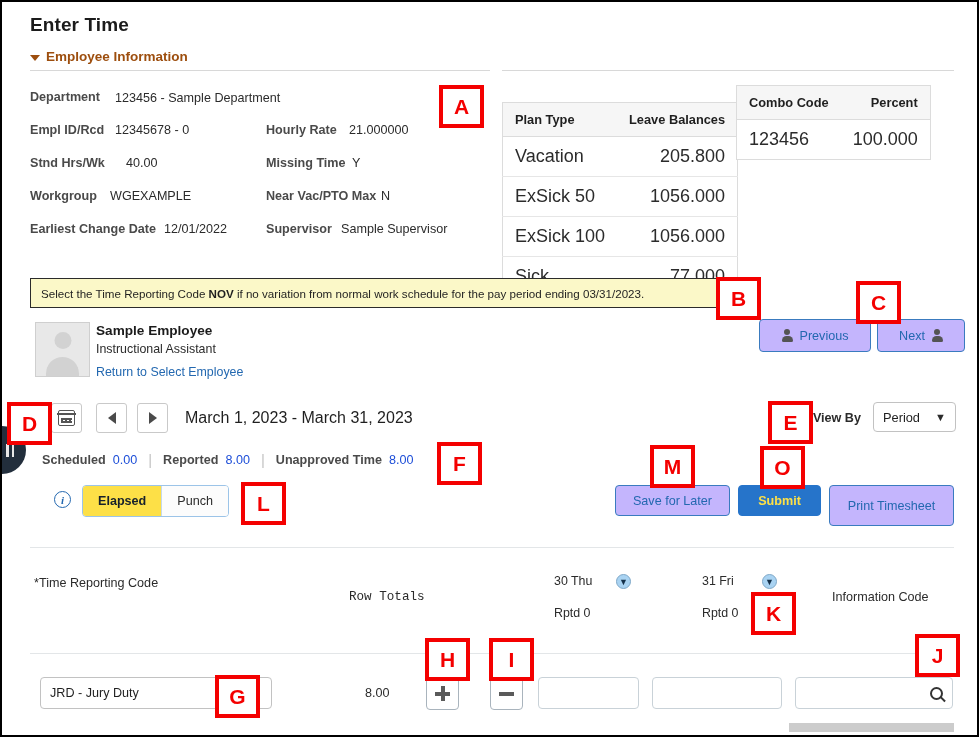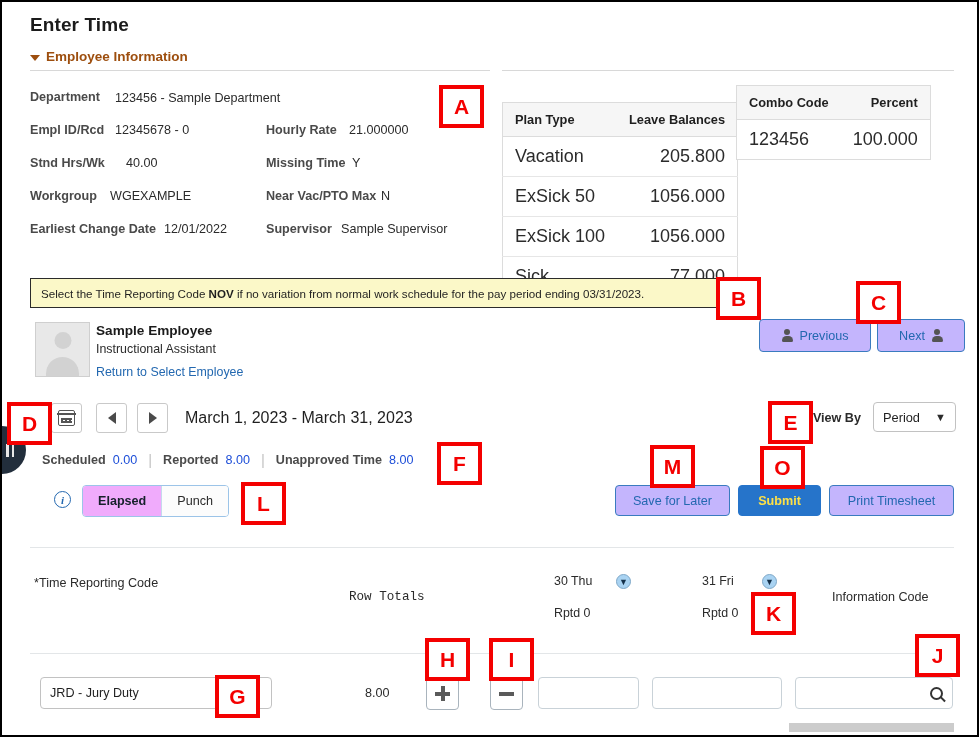--- a/index.html
+++ b/index.html
@@ -133,21 +133,21 @@
     width:17px;height:17px;border:1.4px solid #2368b0;border-radius:50%;
     color:#2368b0;font-size:11px;font-style:italic;font-weight:bold;
     display:flex;align-items:center;justify-content:center;box-sizing:border-box;
     font-family:"Liberation Serif", serif;
   }
   .seg{display:flex;border:1px solid #9cc4e8;border-radius:4px;overflow:hidden;box-sizing:border-box;}
   .seg .opt{
     font-size:12.6px;padding:0 15px;height:30px;display:flex;align-items:center;justify-content:center;
     background:#fcfcfc;color:#2b2b2b;cursor:pointer;box-sizing:border-box;
   }
-  .seg .opt.active{background:#f0abfc;color:#16202b;font-weight:bold;}
+  .seg .opt.active{background:#fde047;color:#16202b;font-weight:bold;}
   .seg .opt + .opt{border-left:1px solid #c5d9ec;}
 
   
   .viewby-label{font-size:12.6px;font-weight:bold;color:#2b2b2b;}
   .sel{
     box-sizing:border-box;background:#fff;border:1px solid #c2c2c2;border-radius:4px;
     font-size:12.8px;color:#1f1f1f;font-family:inherit;
     display:flex;align-items:center;padding:0 9px;cursor:pointer;
   }
   .sel .chev{margin-left:auto;font-size:11px;color:#2b2b2b;}
@@ -391,21 +391,21 @@
     <span>Period</span>
     <span class="chev">▼</span>
   </div>
 
   <div class="abs btn" style="left:613px;top:483px;width:115px;height:31px;">
     <span>Save for Later</span>
   </div>
   <div class="abs btn primary" style="left:736px;top:483px;width:83px;height:31px;">
     <span>Submit</span>
   </div>
-  <div class="abs btn" style="left:827px;top:483px;width:125px;height:31px;">
+  <div class="abs btn" style="left:827px;top:483px;width:125px;height:41px;">
     <span>Print Timesheet</span>
   </div>
 
   <div class="grid-rule" style="left:28px;top:545px;width:924px;"></div>
 
   <div class="abs col-head" style="left:32px;top:574px;">*Time Reporting Code</div>
   <div class="abs col-head" style="left:347px;top:588px;font-family:Liberation Mono, monospace;">Row Totals</div>
 
   <div class="abs day-head" style="left:552px;top:572px;">30 Thu</div>
   <div class="abs day-chev" style="left:614px;top:572px;">▼</div>

